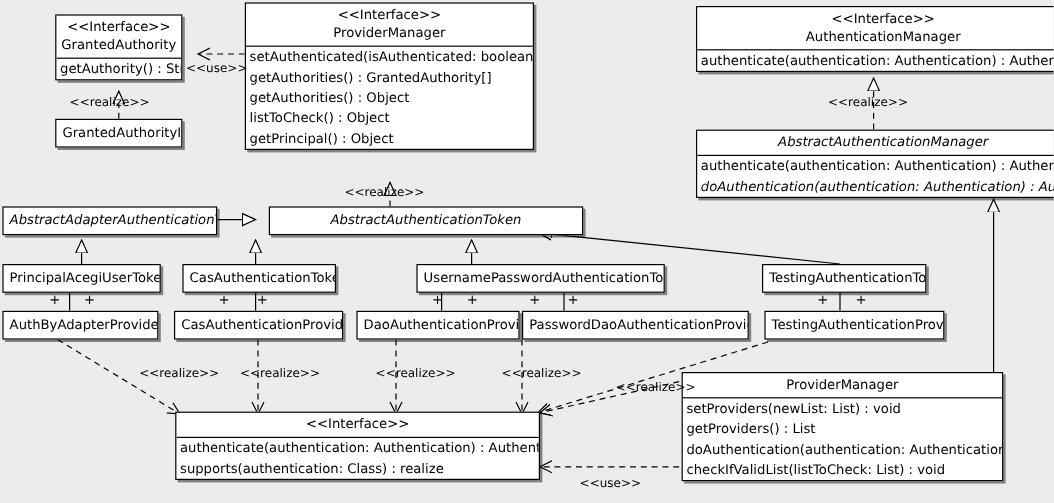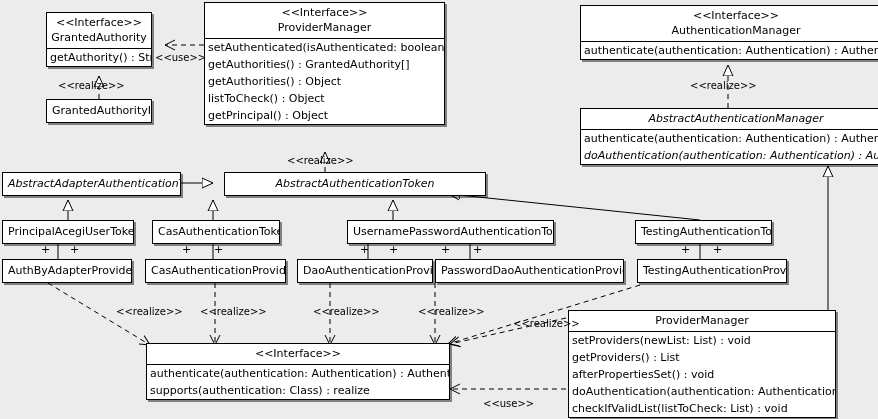--- a/index.html
+++ b/index.html
@@ -236,21 +236,20 @@
   </div>
 
   <div class="uml" style="left:568px;top:310px;width:268px;">
     <div class="hdr">
       <span class="cname">ProviderManager</span>
     </div>
     <div class="sep"></div>
     <div class="ops">
       <div class="op">setProviders(newList: List) : void</div>
       <div class="op">getProviders() : List</div>
-      <div class="op">afterPropertiesSet() : void</div>
       <div class="op">doAuthentication(authentication: Authentication) : Authentication</div>
       <div class="op">checkIfValidList(listToCheck: List) : void</div>
     </div>
   </div>
 
   <div class="edgelabel" style="left:155px;top:52px;">&lt;&lt;use&gt;&gt;</div>
 
   <div class="edgelabel" style="left:58px;top:80px;">&lt;&lt;realize&gt;&gt;</div>
 
   <div class="edgelabel" style="left:287px;top:155px;">&lt;&lt;realize&gt;&gt;</div>

